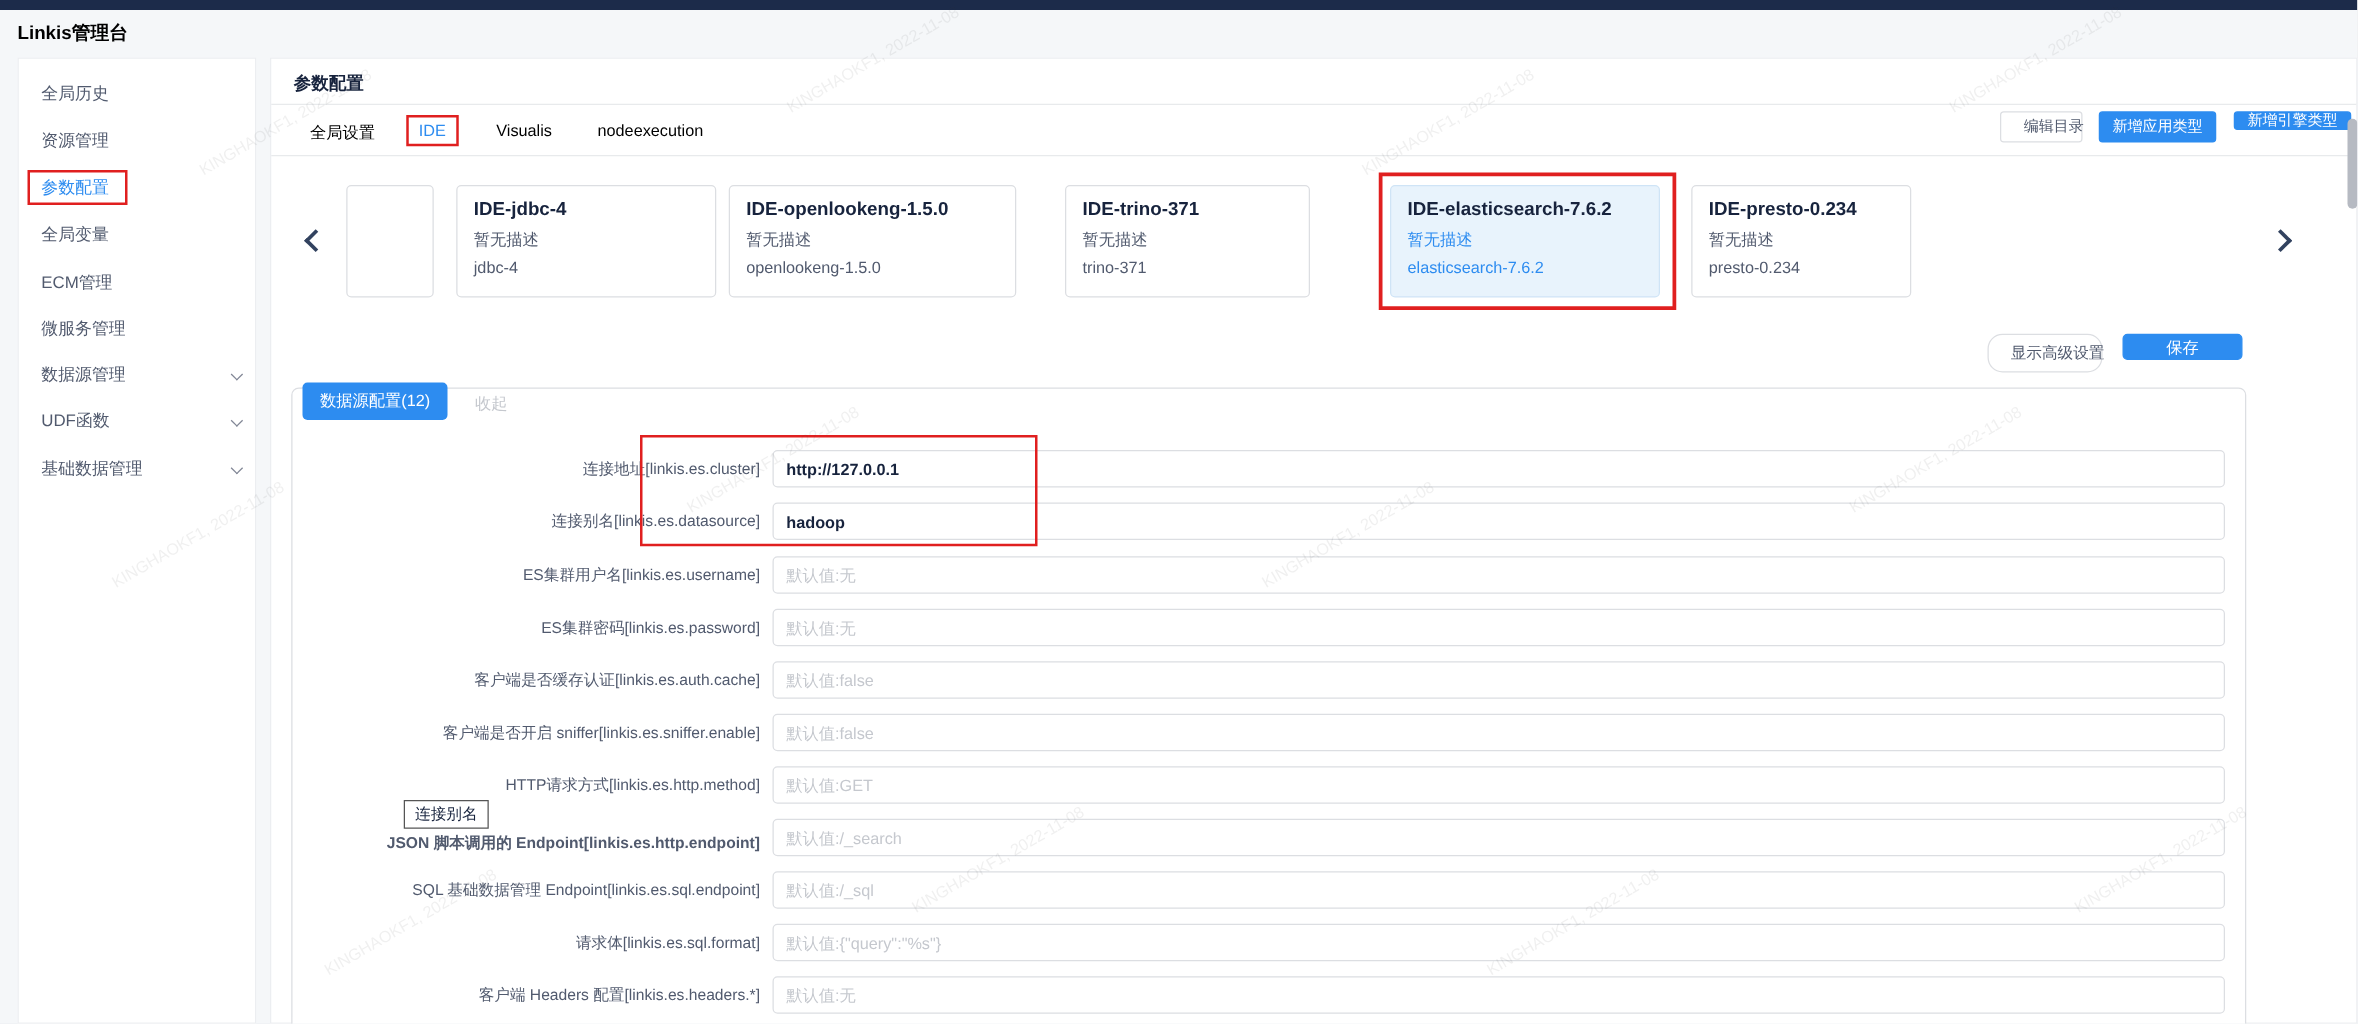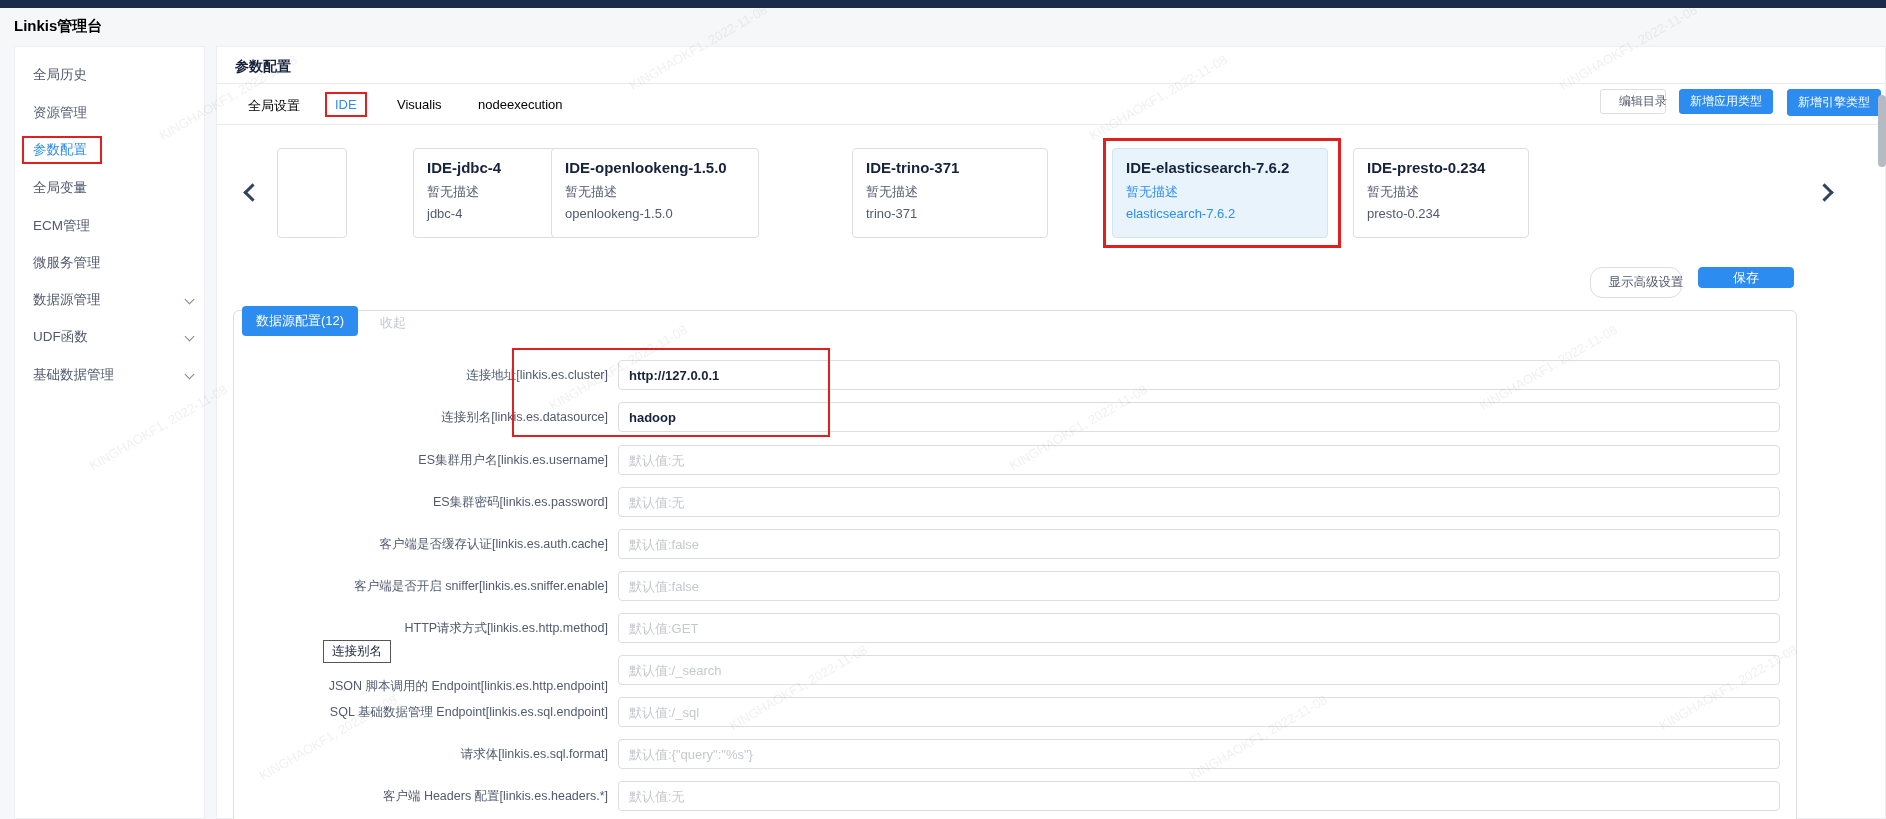--- a/index.html
+++ b/index.html
@@ -86,36 +86,36 @@
 
   <div class="abs tab" style="left:248px;top:97px;">全局设置</div>
   <div class="abs tab active" style="left:335px;top:97px;">IDE</div>
   <div class="abs tab" style="left:397px;top:97px;">Visualis</div>
   <div class="abs tab" style="left:478px;top:97px;">nodeexecution</div>
   <div class="abs red-box" style="left:325px;top:92px;width:42px;height:25px;"></div>
   <div class="abs divider" style="left:217px;top:124px;width:1668px;"></div>
 
   <div class="abs btn ghost" style="left:1600px;top:89px;width:66px;height:25px;">编辑目录</div>
   <div class="abs btn blue" style="left:1679px;top:89px;width:94px;height:25px;">新增应用类型</div>
-  <div class="abs btn blue" style="left:1787px;top:89px;width:94px;height:27px;">新增引擎类型</div>
+  <div class="abs btn blue" style="left:1787px;top:89px;width:94px;height:15px;">新增引擎类型</div>
 
   <div class="abs scroll-thumb" style="left:1878px;top:95px;height:72px;"></div>
 
   <div class="abs arrow left" style="left:246px;top:186px;"></div>
   <div class="abs arrow right" style="left:1818px;top:186px;"></div>
 
   <div class="abs eng-card" style="left:277px;width:70px;"></div>
 
-  <div class="abs eng-card" style="left:365px;width:208px;margin-left:48px;">
+  <div class="abs eng-card" style="left:365px;width:208px;">
     <div class="t">IDE-jdbc-4</div>
     <div class="d">暂无描述</div>
     <div class="v">jdbc-4</div>
   </div>
 
-  <div class="abs eng-card" style="left:551px;width:208px;">
+  <div class="abs eng-card" style="left:583px;width:230px;">
     <div class="t">IDE-openlookeng-1.5.0</div>
     <div class="d">暂无描述</div>
     <div class="v">openlookeng-1.5.0</div>
   </div>
 
   <div class="abs eng-card" style="left:852px;width:196px;">
     <div class="t">IDE-trino-371</div>
     <div class="d">暂无描述</div>
     <div class="v">trino-371</div>
   </div>
@@ -162,21 +162,21 @@
   </div>
   <div class="abs" style="left:236px;top:571px;">
     <span class="abs frm-label" style="left:0;top:0;">客户端是否开启 sniffer[linkis.es.sniffer.enable]</span>
     <input class="frm-input abs" style="left: 382px; top: 0px;" placeholder="默认值:false">
   </div>
   <div class="abs" style="left:236px;top:613px;">
     <span class="abs frm-label" style="left:0;top:0;">HTTP请求方式[linkis.es.http.method]</span>
     <input class="frm-input abs" style="left: 382px; top: 0px;" placeholder="默认值:GET">
   </div>
   <div class="abs" style="left:236px;top:655px;">
-    <span class="abs frm-label" style="left:0;top:16px;">JSON 脚本调用的 Endpoint[linkis.es.http.endpoint]</span>
+    <span class="abs frm-label" style="left:0;top:4px;font-weight:bold;">JSON 脚本调用的 Endpoint[linkis.es.http.endpoint]</span>
     <input class="frm-input abs" style="left: 382px; top: 0px;" placeholder="默认值:/_search">
   </div>
   <div class="abs" style="left:236px;top:697px;">
     <span class="abs frm-label" style="left:0;top:0;">SQL 基础数据管理 Endpoint[linkis.es.sql.endpoint]</span>
     <input class="frm-input abs" style="left: 382px; top: 0px;" placeholder="默认值:/_sql">
   </div>
   <div class="abs" style="left:236px;top:739px;">
     <span class="abs frm-label" style="left:0;top:0;">请求体[linkis.es.sql.format]</span>
     <input class="frm-input abs" style="left: 382px; top: 0px;" placeholder="默认值:{&quot;query&quot;:&quot;%s&quot;}">
   </div>

